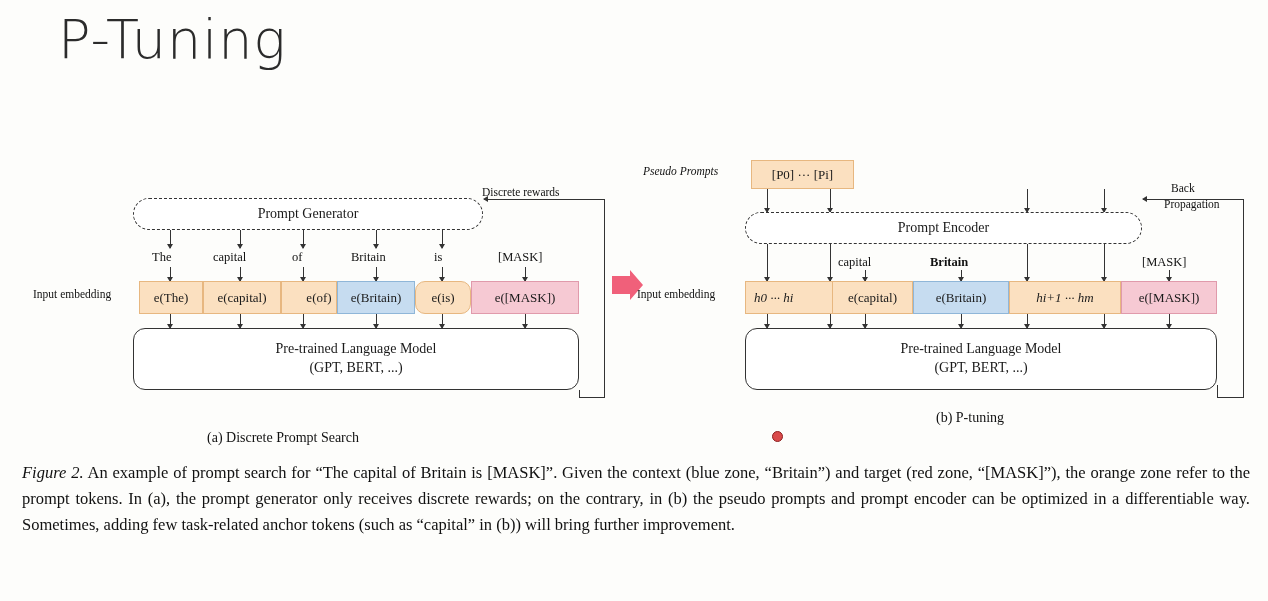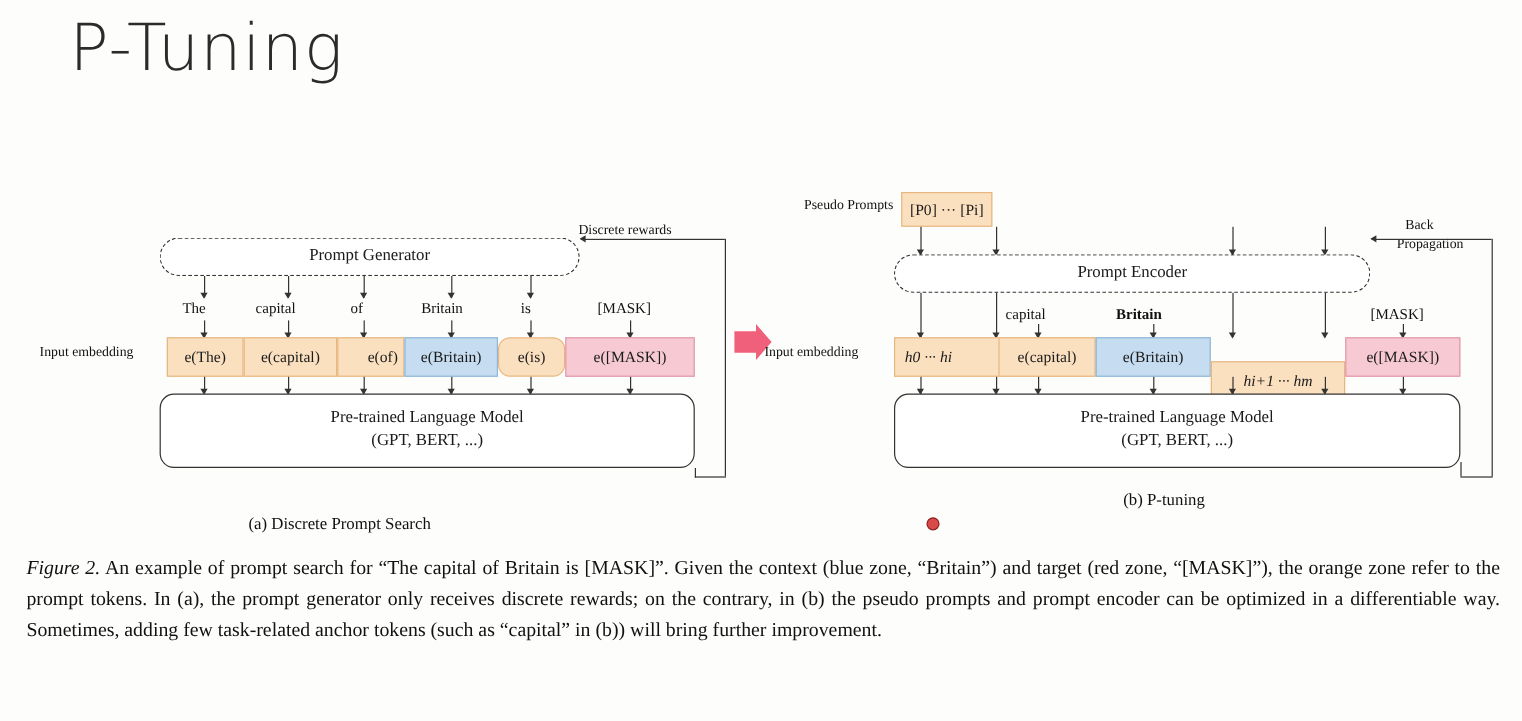--- a/index.html
+++ b/index.html
@@ -216,23 +216,23 @@
   <div class="vline" style="left:604px; top:199px; height:198px;"></div>
   <div class="hline arrowleft" style="left:484px; top:199px; width:120px;"></div>
   <div class="vline" style="left:579px; top:390px; height:8px;"></div>
 
   <div class="caption-sub" style="left:207px; top:430px;">(a) Discrete Prompt Search</div>
 
   <svg id="mid-arrow" viewBox="0 0 34 34">
     <polygon points="2,8 20,8 20,2 33,17 20,32 20,26 2,26" fill="#f0607a"></polygon>
   </svg>
 
-  <div class="lbl small" style="left:670px; top:165px;">Pseudo Prompts</div>
-
-  <div class="box orange" style="left:751px; top:160px; width:76px; height:29px;">
+  <div class="lbl small" style="left:643px; top:165px;font-style:italic;">Pseudo Prompts</div>
+
+  <div class="box orange" style="left:751px; top:160px; width:103px; height:29px;">
     <span style="font-size:13px;">[P0] ··· [Pi]</span>
   </div>
 
   <div class="vline arrowdown" style="left:767px; top:189px; height:23px;"></div>
   <div class="vline arrowdown" style="left:830px; top:189px; height:23px;"></div>
   <div class="vline arrowdown" style="left:1027px; top:189px; height:23px;"></div>
   <div class="vline arrowdown" style="left:1104px; top:189px; height:23px;"></div>
 
   <div class="box dashed" style="left:745px; top:212px; width:397px; height:32px;">
     <span style="font-size:14px;">Prompt Encoder</span>
@@ -258,21 +258,21 @@
 
   <div class="box orange" style="left:745px; top:281px; width:168px; height:33px; justify-content:flex-start; padding-left:8px;">
     <span style="font-style:italic;">h0 ··· hi</span>
   </div>
   <div class="box orange" style="left:832px; top:281px; width:81px; height:33px; border-left:1px solid #e7b780;">
     <span>e(capital)</span>
   </div>
   <div class="box blue" style="left:913px; top:281px; width:96px; height:33px;">
     <span>e(Britain)</span>
   </div>
-  <div class="box orange" style="left:1009px; top:281px; width:112px; height:33px;margin-top:20px;">
+  <div class="box orange" style="left:1009px; top:281px; width:112px; height:33px;">
     <span style="font-style:italic;">hi+1 ··· hm</span>
   </div>
   <div class="box red" style="left:1121px; top:281px; width:96px; height:33px;">
     <span>e([MASK])</span>
   </div>
 
   <div class="vline arrowdown" style="left:767px; top:314px; height:14px;"></div>
   <div class="vline arrowdown" style="left:830px; top:314px; height:14px;"></div>
   <div class="vline arrowdown" style="left:865px; top:314px; height:14px;"></div>
   <div class="vline arrowdown" style="left:961px; top:314px; height:14px;"></div>

